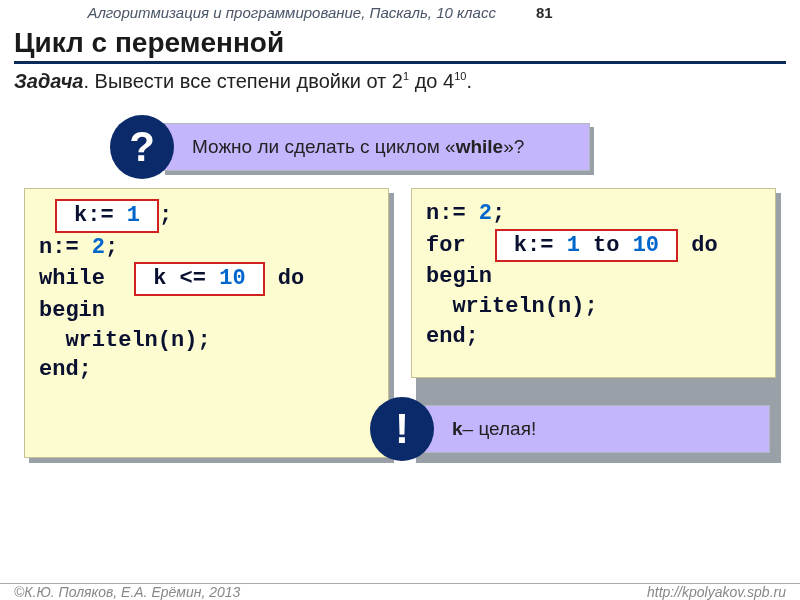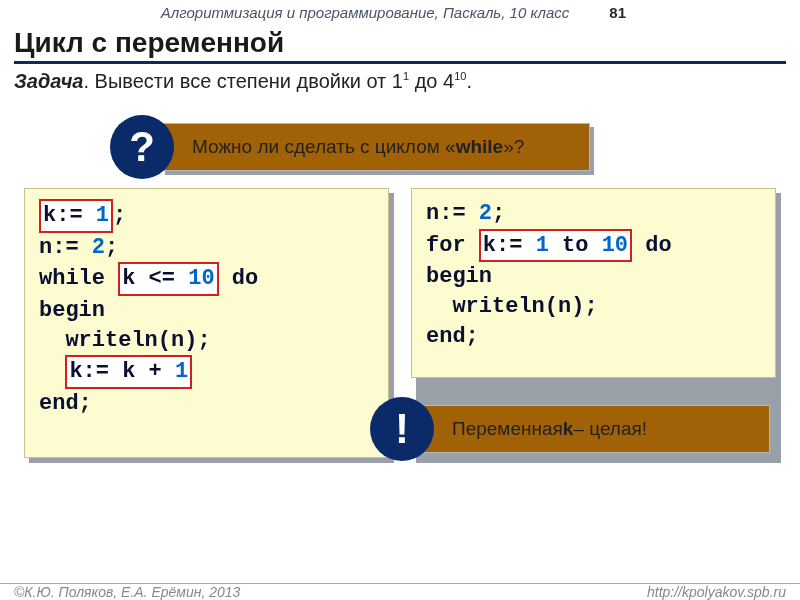--- a/index.html
+++ b/index.html
@@ -1,66 +1,66 @@
 <!DOCTYPE html>
 <html><head>
 <meta charset="utf-8">
 <style>
   * { box-sizing: border-box; margin: 0; padding: 0; }
   body { width: 800px; height: 600px; background: #fff; font-family: "Segoe UI", Arial, sans-serif; position: relative; overflow: hidden; }
   
-  .header-bar { display: flex; justify-content: flex-end; align-items: center; padding: 4px 14px; font-style: italic; color: #4a5568; font-size: 15px; }
+  .header-bar { display: flex; justify-content: center; align-items: center; padding: 4px 14px; font-style: italic; color: #4a5568; font-size: 15px; }
   .page-num { font-weight: bold; font-style: normal; color: #2a2a2a; padding-right: 160px; margin-left: 40px; }
   
   .title-block { padding: 2px 14px 0; }
   .main-title { font-size: 28px; font-weight: bold; color: #1a1a1a; }
   .title-rule { border: none; border-top: 3px solid #0a2a5c; margin-top: 2px; }
   
   .task-line { padding: 6px 14px; font-size: 20px; color: #222; }
   .task-word { font-style: italic; font-weight: bold; }
   .sup { font-size: 11px; vertical-align: super; }
   
   .callout-wrap { position: absolute; }
   .callout-q { left: 110px; top: 115px; width: 480px; }
   .callout-e { left: 370px; top: 397px; width: 400px; }
   
   .callout { position: relative; }
   .callout-shadow { position: absolute; left: 55px; top: 12px; right: -4px; height: 48px; background: #9aa0a8; }
-  .callout-box { position: absolute; left: 51px; top: 8px; right: 0; height: 48px; background: #a16207; border: 1px solid #b0b8c0; display: flex; align-items: center; padding-left: 30px; font-size: 19px; color: #222; }
+  .callout-box { position: absolute; left: 51px; top: 8px; right: 0; height: 48px; background: #c4b5fd; border: 1px solid #b0b8c0; display: flex; align-items: center; padding-left: 30px; font-size: 19px; color: #222; }
   .badge { position: absolute; left: 0; top: 0; width: 64px; height: 64px; border-radius: 50%; background: #0a2a6a; color: #fff; display: flex; align-items: center; justify-content: center; font-size: 42px; font-weight: bold; z-index: 2; }
   
   .code-panels { position: absolute; top: 188px; left: 24px; right: 24px; display: flex; gap: 22px; }
   .panel-wrap { position: relative; flex: 1; }
   .panel-shadow { position: absolute; left: 5px; top: 5px; right: -5px; bottom: -5px; background: #9aa0a8; }
   .panel { position: relative; background: #fdfcd0; border: 1px solid #c8c090; padding: 10px 14px; font-family: "Courier New", monospace; font-size: 22px; font-weight: bold; line-height: 1.35; color: #0a1030; }
   .panel-left { min-height: 270px; }
   .panel-right { min-height: 190px; }
   .num { color: #0066cc; }
   
-  .red-box { display: inline-block; background: #fff; border: 2px solid #d02020; padding: 0 2px; color: #0a1030; }
+  .red-box { display: inline-block; background: #fff; border: 2px solid #d02020; padding: 0 17px; color: #0a1030; margin-left: 16px; }
   
   .footer { position: absolute; bottom: 0; left: 0; right: 0; border-top: 1px solid #aaa; padding: 0 14px; display: flex; justify-content: space-between; font-style: italic; color: #888; font-size: 14px; }
   
   .bold { font-weight: bold; }
 </style>
 </head>
 <body>
 
 <div class="header-bar">
   <span>Алгоритмизация и программирование, Паскаль, 10 класс</span>
   <span class="page-num">81</span>
 </div>
 
 <div class="title-block">
   <div class="main-title">Цикл с переменной</div>
   <hr class="title-rule">
 </div>
 
 <div class="task-line">
-  <span class="task-word">Задача</span><span>. Вывести все степени двойки от 1</span><span class="sup">1</span><span> до 4</span><span class="sup">10</span><span>.</span>
+  <span class="task-word">Задача</span><span>. Вывести все степени двойки от 2</span><span class="sup">1</span><span> до 4</span><span class="sup">10</span><span>.</span>
 </div>
 
 <div class="callout-wrap callout-q">
   <div class="callout">
     <div class="callout-shadow"></div>
     <div class="callout-box">
       <span>Можно ли сделать с циклом «</span>
         <span class="bold">while</span>
         <span>»?</span>
     </div>
@@ -70,42 +70,40 @@
 
 <div class="code-panels">
   <div class="panel-wrap">
     <div class="panel-shadow"></div>
     <div class="panel panel-left">
       <div><span class="red-box"><span>k:= </span><span class="num">1</span></span><span>;</span></div>
       <div><span>n:= </span><span class="num">2</span><span>;</span></div>
       <div><span>while </span><span class="red-box"><span>k &lt;= </span><span class="num">10</span></span><span>  do</span></div>
       <div>begin</div>
       <div style="white-space:pre">  writeln(n);</div>
-      <div style="white-space:pre"><span>  </span><span class="red-box"><span>k:= k + </span><span class="num">1</span></span></div>
       <div>end;</div>
     </div>
   </div>
 
   <div class="panel-wrap">
     <div class="panel-shadow"></div>
     <div class="panel panel-right">
       <div><span>n:= </span><span class="num">2</span><span>;</span></div>
       <div><span>for </span><span class="red-box"><span>k:= </span><span class="num">1</span><span> to </span><span class="num">10</span></span><span> do</span></div>
       <div>begin</div>
       <div style="white-space:pre">  writeln(n);</div>
       <div>end;</div>
     </div>
   </div>
 </div>
 
 <div class="callout-wrap callout-e">
   <div class="callout">
     <div class="callout-shadow"></div>
     <div class="callout-box">
-      <span>Переменная </span>
         <span class="bold">k</span>
         <span> – целая!</span>
     </div>
     <div class="badge">!</div>
   </div>
 </div>
 
 <div class="footer">
   <span>©<span>К.Ю. Поляков, Е.А. Ерёмин, 2013</span></span>
   <span>http://kpolyakov.spb.ru</span>

